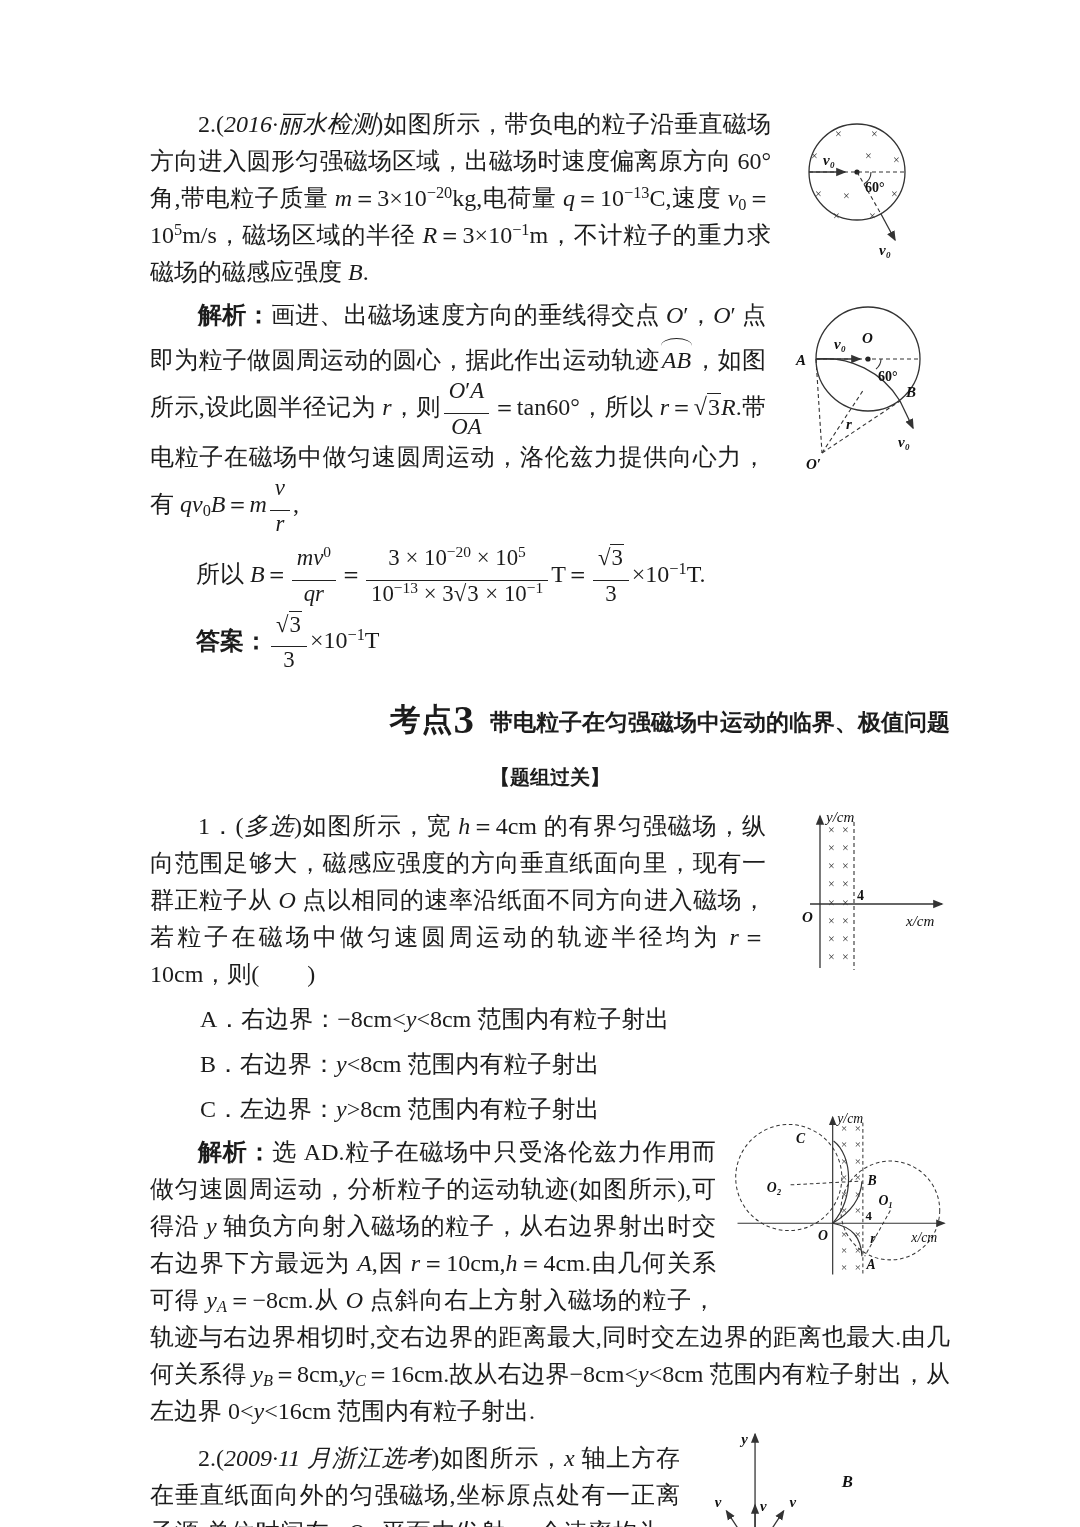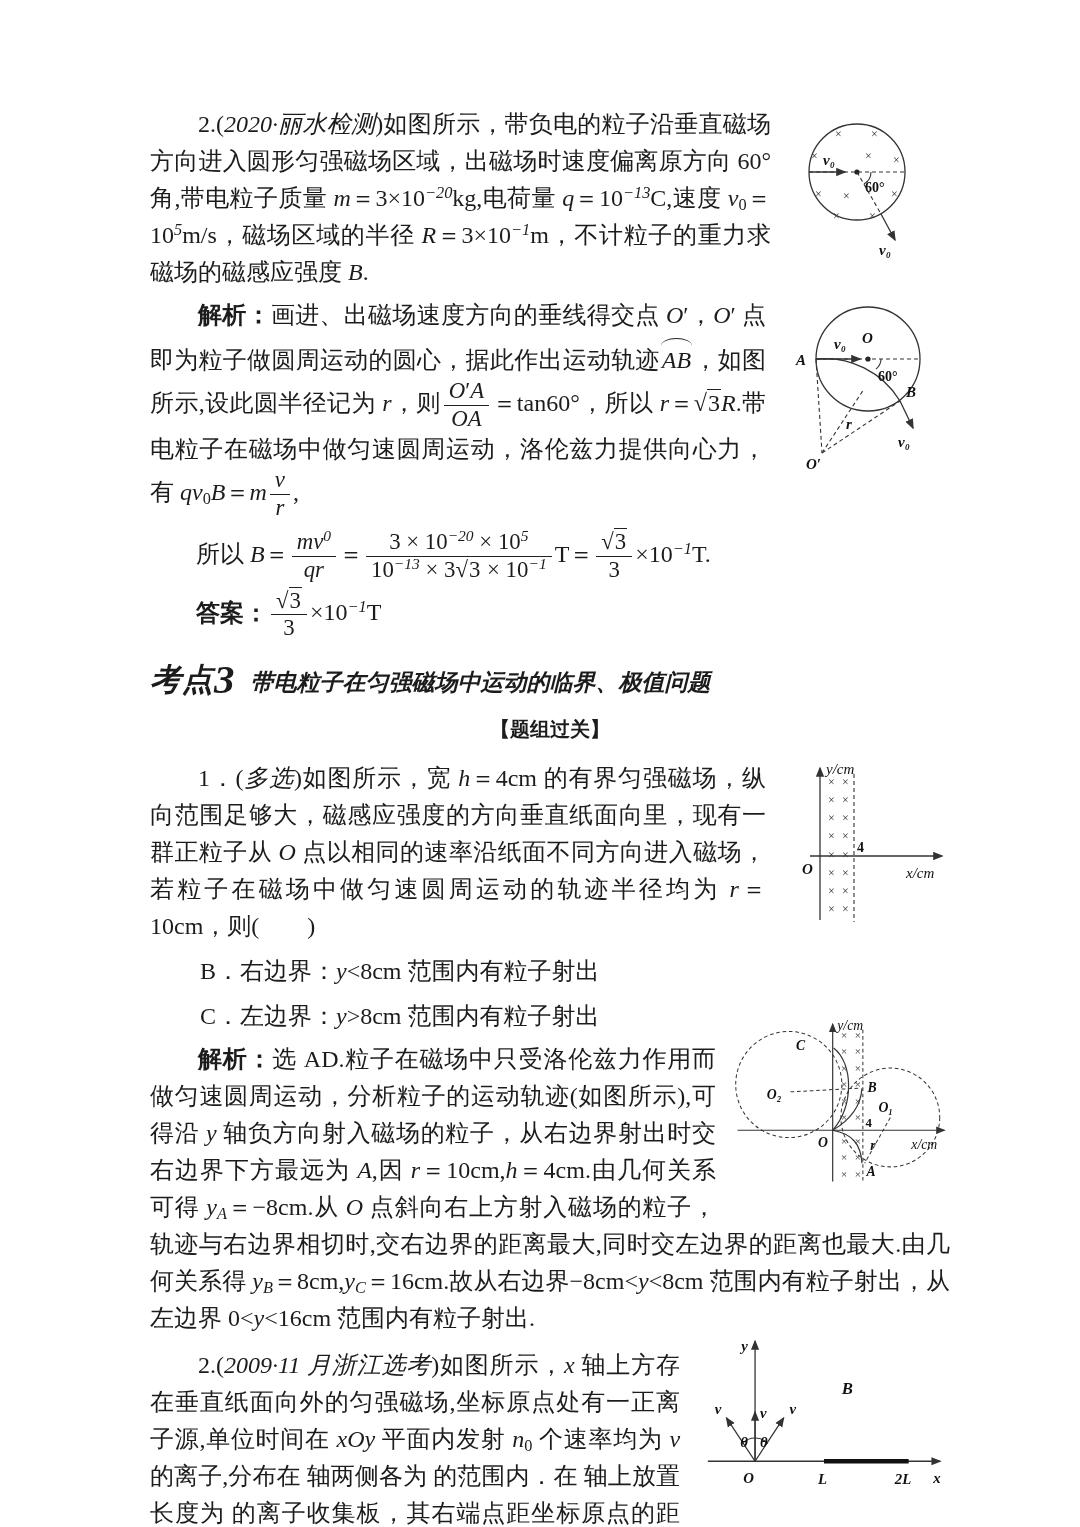--- a/index.html
+++ b/index.html
@@ -11,33 +11,33 @@
     padding:106px 130px 30px 150px;
     overflow:hidden;
     font-family:"Liberation Serif","DejaVu Serif",serif;
     font-size:24px;line-height:37px;color:#1c1c1c;
     text-align:justify;
   }
   .para{text-indent:2em;}
   .b{font-weight:bold;}
   i{font-style:italic;}
   sup,sub{font-size:68%;line-height:0;}
-  sup{vertical-align:0.5em;font-style:italic;}
+  sup{vertical-align:0.5em;}
   sub{vertical-align:-0.22em;}
   .ol{border-top:1.3px solid #222;padding:0 1px;}
   .arc{position:relative;padding:0 2px;display:inline-block;text-indent:0;margin-top:8px;}
   .arc::before{content:"";position:absolute;left:1px;right:1px;top:-4px;height:7px;
     border-top:1.6px solid #222;border-radius:50% 50% 0 0/100% 100% 0 0;}
   .frac{display:inline-block;vertical-align:middle;text-align:center;
     line-height:1.08;font-size:0.95em;margin:0 3px;text-indent:0;}
-  .frac .num{display:block;padding:0 5px 1px;border-bottom:1.4px solid #222;}
+  .frac .num{display:block;padding:0 5px 9px;border-bottom:1.4px solid #222;}
   .frac .den{display:block;padding:1px 5px 0;}
   .formula{padding-left:46px;margin:10px 0 4px;}
   .answer{padding-left:46px;margin:6px 0 10px;}
-  .heading{text-align:left;margin:14px 0 2px;text-indent:0;line-height:48px;font-style:italic;}
+  .heading{text-align:right;margin:14px 0 2px;text-indent:0;line-height:64px;}
   .kd{font-weight:bold;font-size:31px;letter-spacing:1px;}
   .kd-num{font-weight:bold;font-size:41px;margin-right:16px;vertical-align:-3px;}
   .kd-title{font-weight:bold;font-size:23px;}
   .subheading{text-align:center;font-weight:bold;font-size:20px;margin:4px 0 12px;text-indent:0;}
   .options{margin:6px 0 2px;}
   .option{margin:8px 0 0 50px;text-indent:0;}
   .figr{float:right;margin:0 0 4px 14px;}
   .mt1{margin-top:2px;} .mt2{margin-top:-4px;} .mt3{margin-top:-26px;} .mt4{margin-top:-18px;}
   svg{overflow:visible;display:block;}
   .st{stroke:#333;stroke-width:1.3;fill:none;}
@@ -82,21 +82,21 @@
         <text class="cross" x="30" y="90">×</text>
         <text class="cross" x="58" y="92">×</text>
         <text class="cross" x="106" y="90">×</text>
         <text class="cross" x="48" y="112">×</text>
         <text class="cross" x="84" y="112">×</text>
         <text class="sv-ib" x="38" y="57">v₀</text>
         <text class="sv-b" x="80" y="84">60°</text>
         <text class="sv-ib" x="94" y="147">v₀</text>
       </svg>
     </span>
-    <span>2.(<i>2020·丽水检测</i>)如图所示，带负电的粒子沿垂直磁场方向进入圆形匀强磁场区域，出磁场时速度偏离原方向 60° 角,带电粒子质量 <i>m</i>＝3×10<sup>−20</sup>kg,电荷量 <i>q</i>＝10<sup>−13</sup>C,速度 <i>v</i><sub>0</sub>＝10<sup>5</sup>m/s，磁场区域的半径 <i>R</i>＝3×10<sup>−1</sup>m，不计粒子的重力求磁场的磁感应强度 <i>B</i>.</span>
+    <span>2.(<i>2016·丽水检测</i>)如图所示，带负电的粒子沿垂直磁场方向进入圆形匀强磁场区域，出磁场时速度偏离原方向 60° 角,带电粒子质量 <i>m</i>＝3×10<sup>−20</sup>kg,电荷量 <i>q</i>＝10<sup>−13</sup>C,速度 <i>v</i><sub>0</sub>＝10<sup>5</sup>m/s，磁场区域的半径 <i>R</i>＝3×10<sup>−1</sup>m，不计粒子的重力求磁场的磁感应强度 <i>B</i>.</span>
   </div>
 
   <div class="para" style="margin-top:6px;">
     <span class="figr">
       <svg width="170" height="178" viewBox="0 0 170 178">
         <circle class="st" cx="88" cy="62" r="52"></circle>
         <circle class="dot" cx="88" cy="62" r="2.6"></circle>
         <line class="st2 dash" x1="36" y1="62" x2="140" y2="62"></line>
         <line class="st" x1="36" y1="62" x2="80" y2="62" marker-end="url(#ah)"></line>
         <path class="st" d="M 36,62 A 88 88 0 0 1 120,104"></path>
@@ -156,20 +156,21 @@
         <text class="cross" x="48" y="139">×</text>
           <text class="cross" x="62" y="139">×</text>
         <text class="cross" x="48" y="157">×</text>
           <text class="cross" x="62" y="157">×</text>
       </svg>
     </span>
     <span>1．(<i>多选</i>)如图所示，宽 <i>h</i>＝4cm 的有界匀强磁场，纵向范围足够大，磁感应强度的方向垂直纸面向里，现有一群正粒子从 <i>O</i> 点以相同的速率沿纸面不同方向进入磁场，若粒子在磁场中做匀速圆周运动的轨迹半径均为 <i>r</i>＝10cm，则(　　)</span>
   </div>
 
   <div class="options">
+    <div class="option">A．右边界：−8cm&lt;<i>y</i>&lt;8cm 范围内有粒子射出</div>
     <div class="option">B．右边界：<i>y</i>&lt;8cm 范围内有粒子射出</div>
     <div class="option">C．左边界：<i>y</i>&gt;8cm 范围内有粒子射出</div>
   </div>
 
   <div class="para" style="margin-top:6px;">
     <span class="figr mt3">
       <svg width="220" height="172" viewBox="0 0 240 188">
         <line class="st" x1="112" y1="182" x2="112" y2="10" marker-end="url(#ah)"></line>
         <line class="st" x1="8" y1="126" x2="234" y2="126" marker-end="url(#ah)"></line>
         <line class="st2 dash" x1="145" y1="16" x2="145" y2="184"></line>

